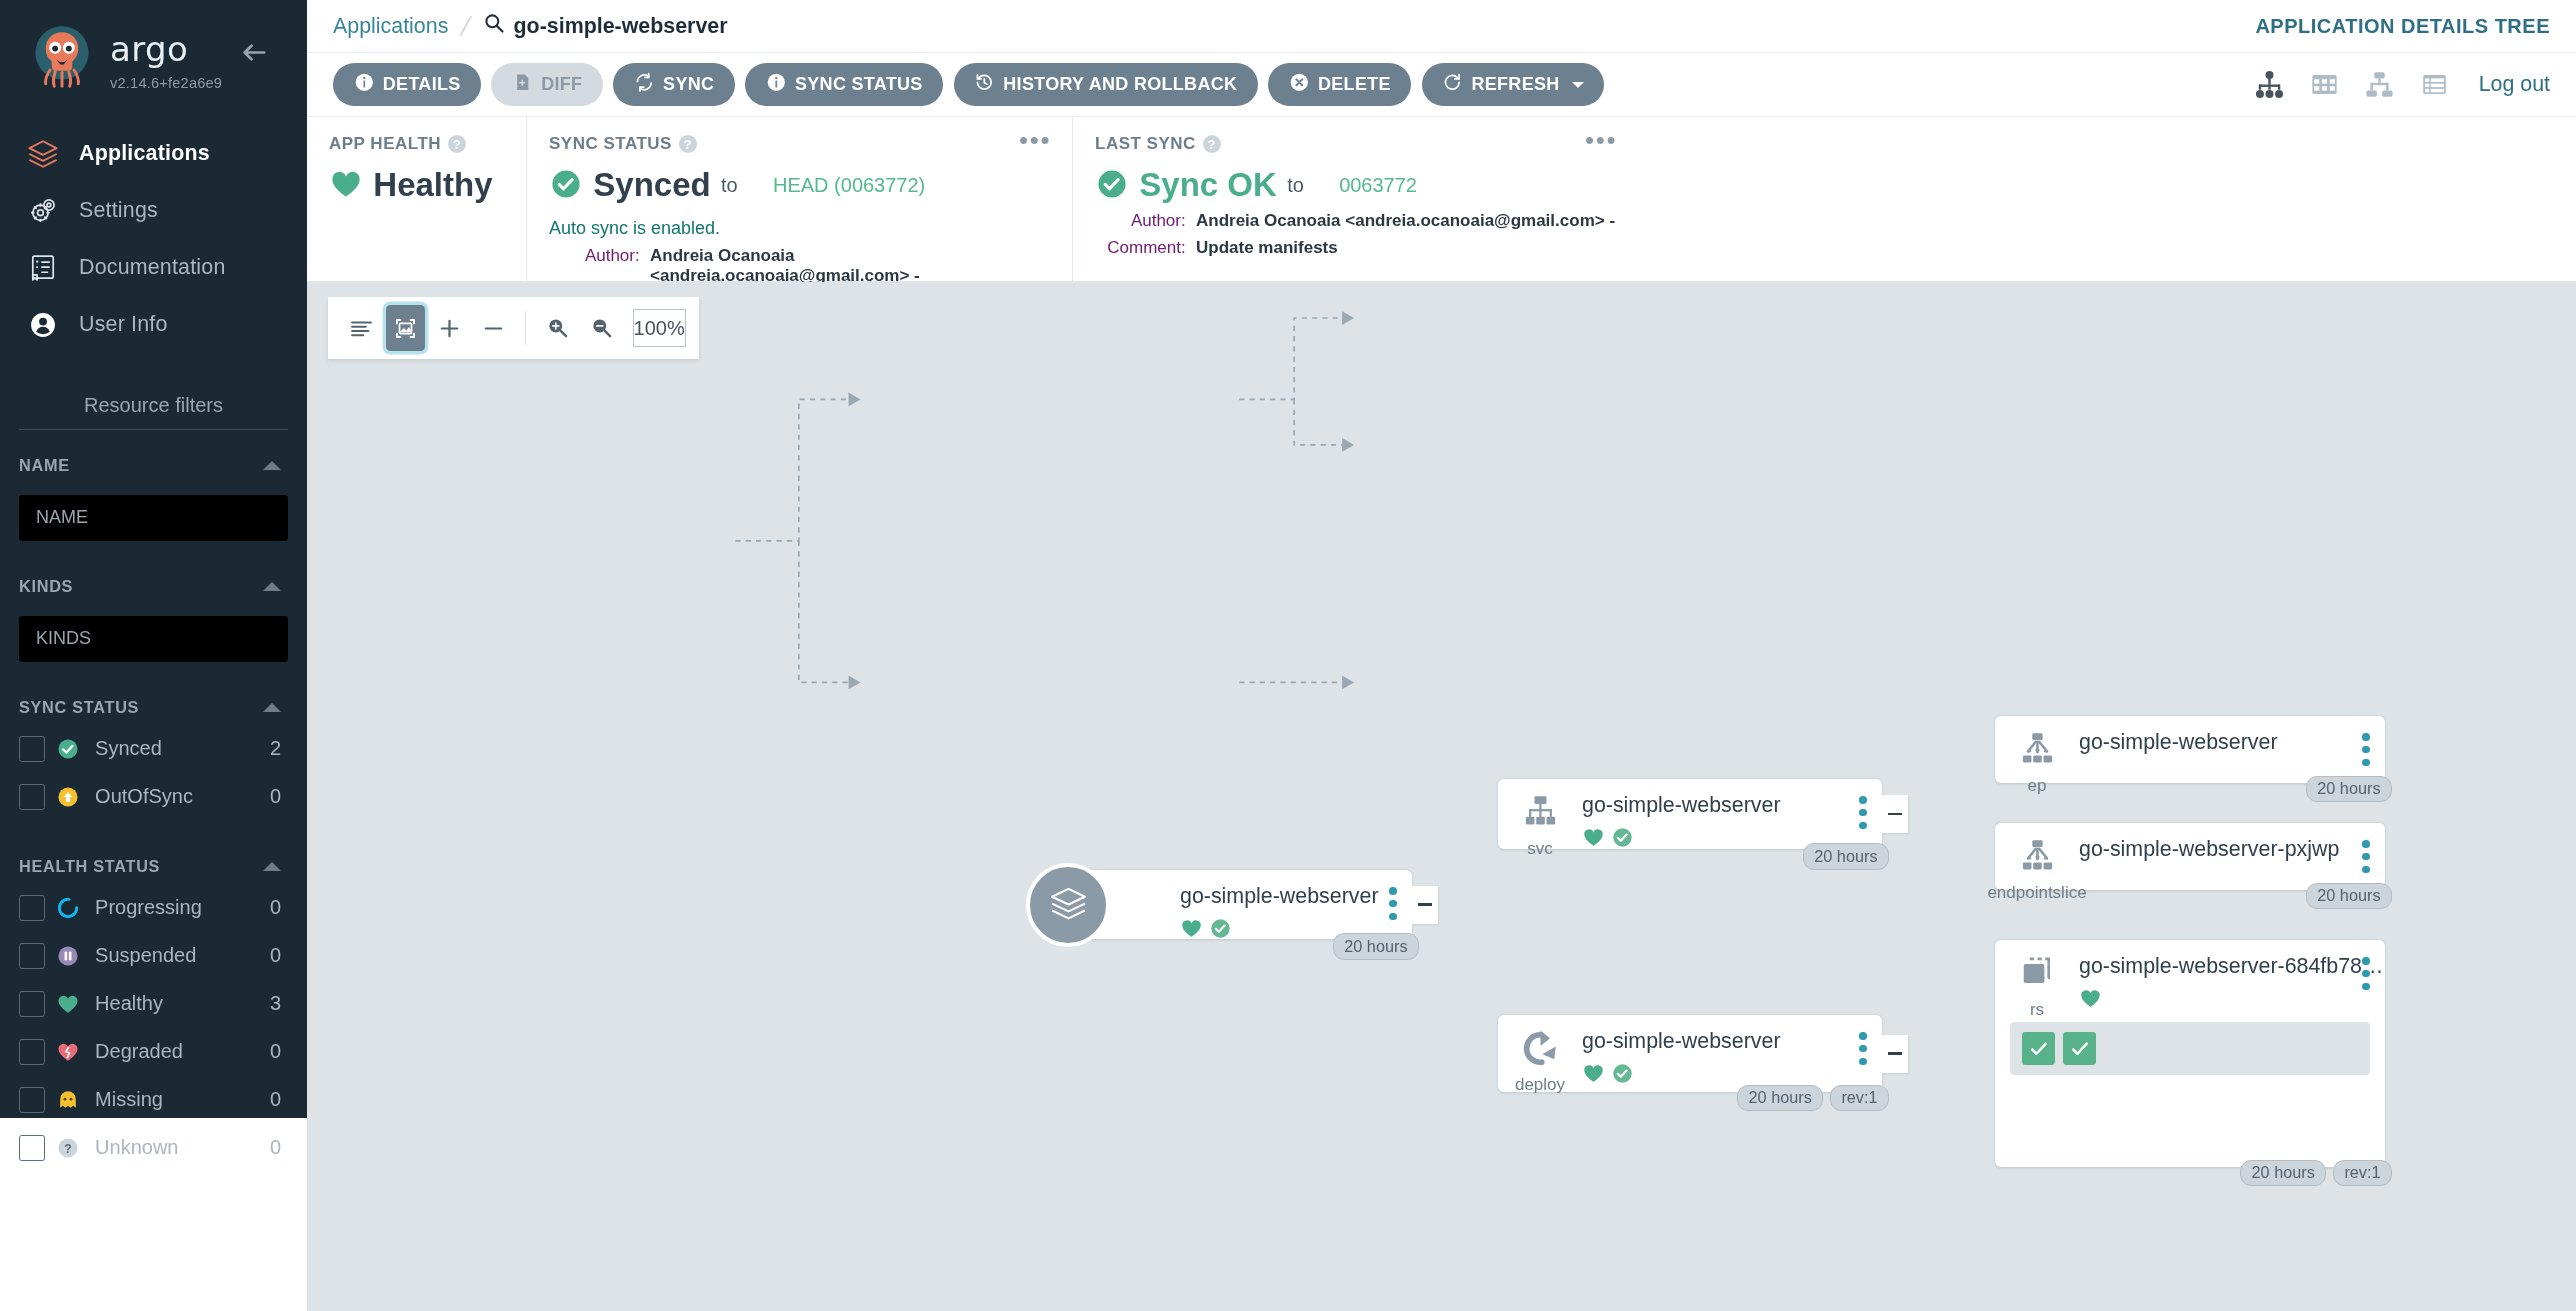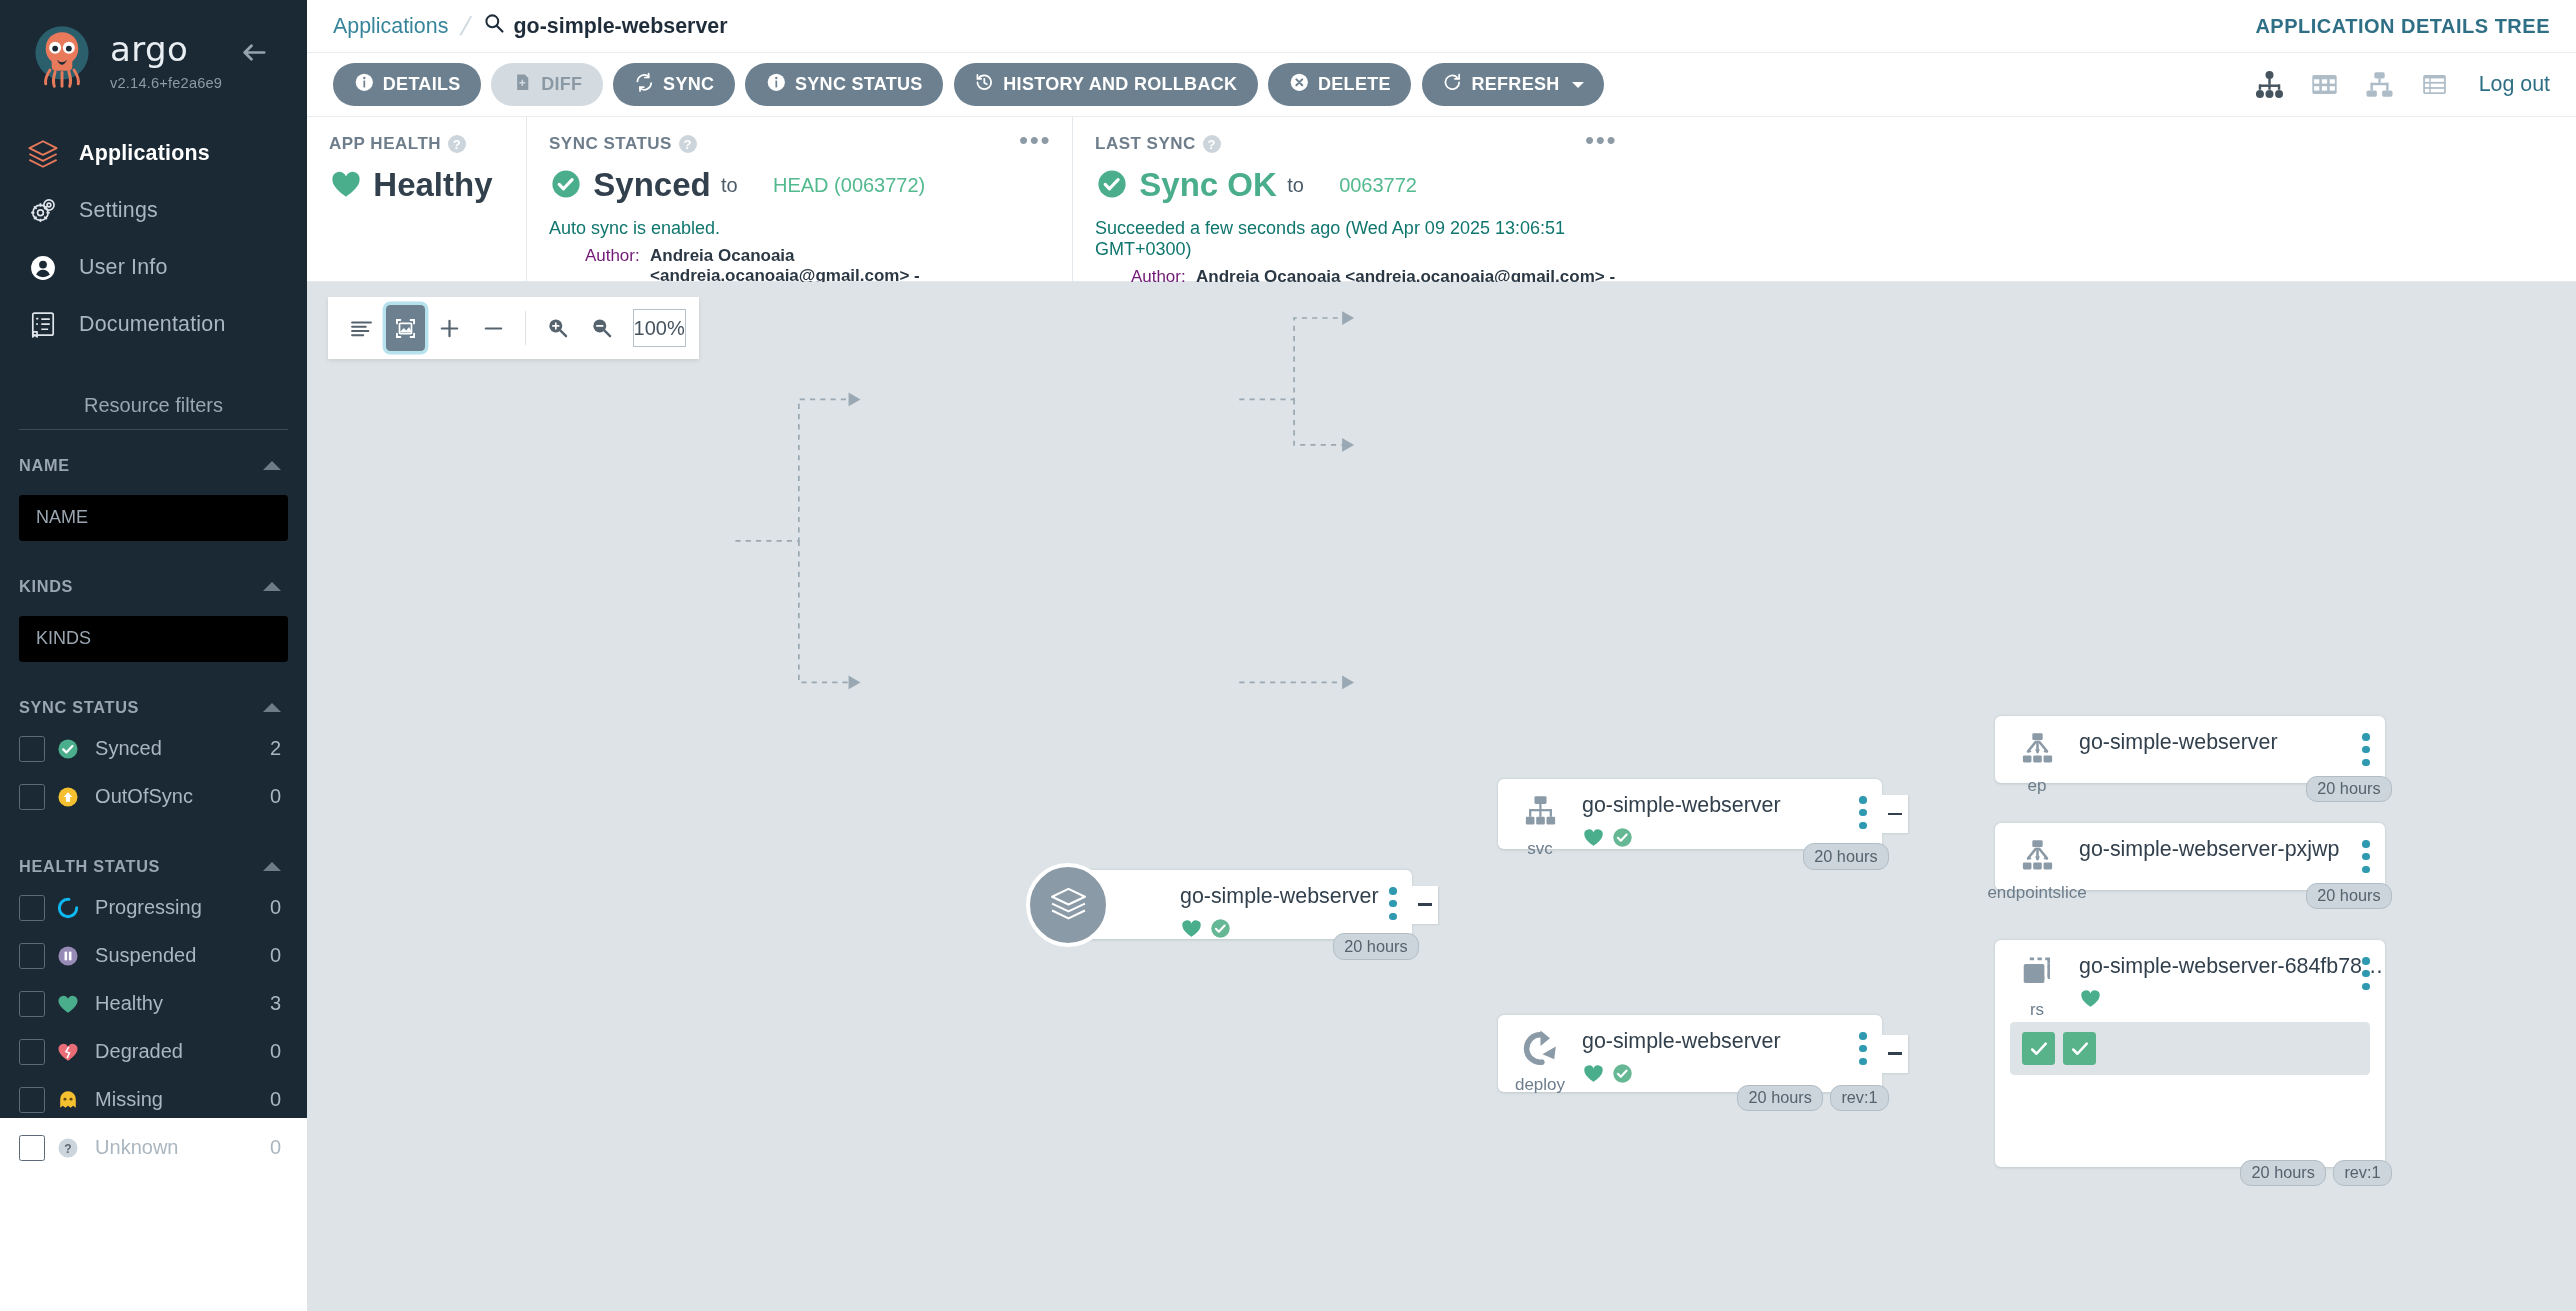--- a/index.html
+++ b/index.html
@@ -256,39 +256,39 @@
                 <circle cx="27" cy="13" r="2.2"></circle>
             <path d="M17 11v4M17 29v4M6 22h4M24 22h4M9.5 14.5l3 3M21.5 26.5l3 3M24.5 14.5l-3 3M9.5 29.5l3-3"></path>
               </g>
             </svg>
         </span>
         <span class="sb-label">Settings</span>
       </div>
       <div class="sb-item">
         <span class="sb-ico">
           <svg viewBox="0 0 40 40">
-              <circle cx="20" cy="20" r="14" fill="#fff"></circle>
-            <circle cx="20" cy="16" r="4.6" fill="#1b2935"></circle>
-            <path d="M12 28c1.6-4 4.4-6 8-6s6.4 2 8 6a14 14 0 01-16 0z" fill="#1b2935"></path>
-            </svg>
-        </span>
-        <span class="sb-label">User Info</span>
-      </div>
-      <div class="sb-item">
-        <span class="sb-ico">
-          <svg viewBox="0 0 40 40">
               <g fill="none" stroke="#dfe5ea" stroke-width="2" stroke-linejoin="round">
             <rect x="8" y="6" width="24" height="26" rx="2"></rect>
             <path d="M8 28h5v6l-2.5-2L8 34z"></path>
             <path d="M18 13h10M18 19h10M18 25h8"></path>
                 <path d="M12 12.5h2.5M12 19h2"></path>
               </g>
             </svg>
         </span>
         <span class="sb-label">Documentation</span>
+      </div>
+      <div class="sb-item">
+        <span class="sb-ico">
+          <svg viewBox="0 0 40 40">
+              <circle cx="20" cy="20" r="14" fill="#fff"></circle>
+            <circle cx="20" cy="16" r="4.6" fill="#1b2935"></circle>
+            <path d="M12 28c1.6-4 4.4-6 8-6s6.4 2 8 6a14 14 0 01-16 0z" fill="#1b2935"></path>
+            </svg>
+        </span>
+        <span class="sb-label">User Info</span>
       </div>
     </div>
 
     <div class="sb-filters-title">Resource filters</div>
     <div class="sb-hr"></div>
 
     <div class="sb-section-head">
       <span class="t">NAME</span>
       <span class="caret-up"></span>
     </div>
@@ -611,21 +611,20 @@
           <span>
             <svg class="bigico" viewBox="0 0 30 30">
                 <circle cx="15" cy="15" r="12" fill="#4aae8c"></circle>
               <path d="M9 15.4l3.8 3.8 7.6-8" stroke="#fff" stroke-width="2.8" fill="none" stroke-linecap="round" stroke-linejoin="round"></path>
               </svg>
           </span>
           <span class="st-word green">Sync OK</span>
           <span class="st-to">to</span>
           <span class="st-rev">0063772</span>
         </div>
-        <div class="st-sub">Succeeded a few seconds ago (Wed Apr 09 2025 13:06:51 GMT+0300)</div>
         <div class="st-kv">
           <span class="st-k">Author:</span>
           <span class="st-v">Andreia Ocanoaia &lt;andreia.ocanoaia@gmail.com&gt; -</span>
         </div>
         <div class="st-kv">
           <span class="st-k">Comment:</span>
           <span class="st-v">Update manifests</span>
         </div>
       </div>
     </div>

